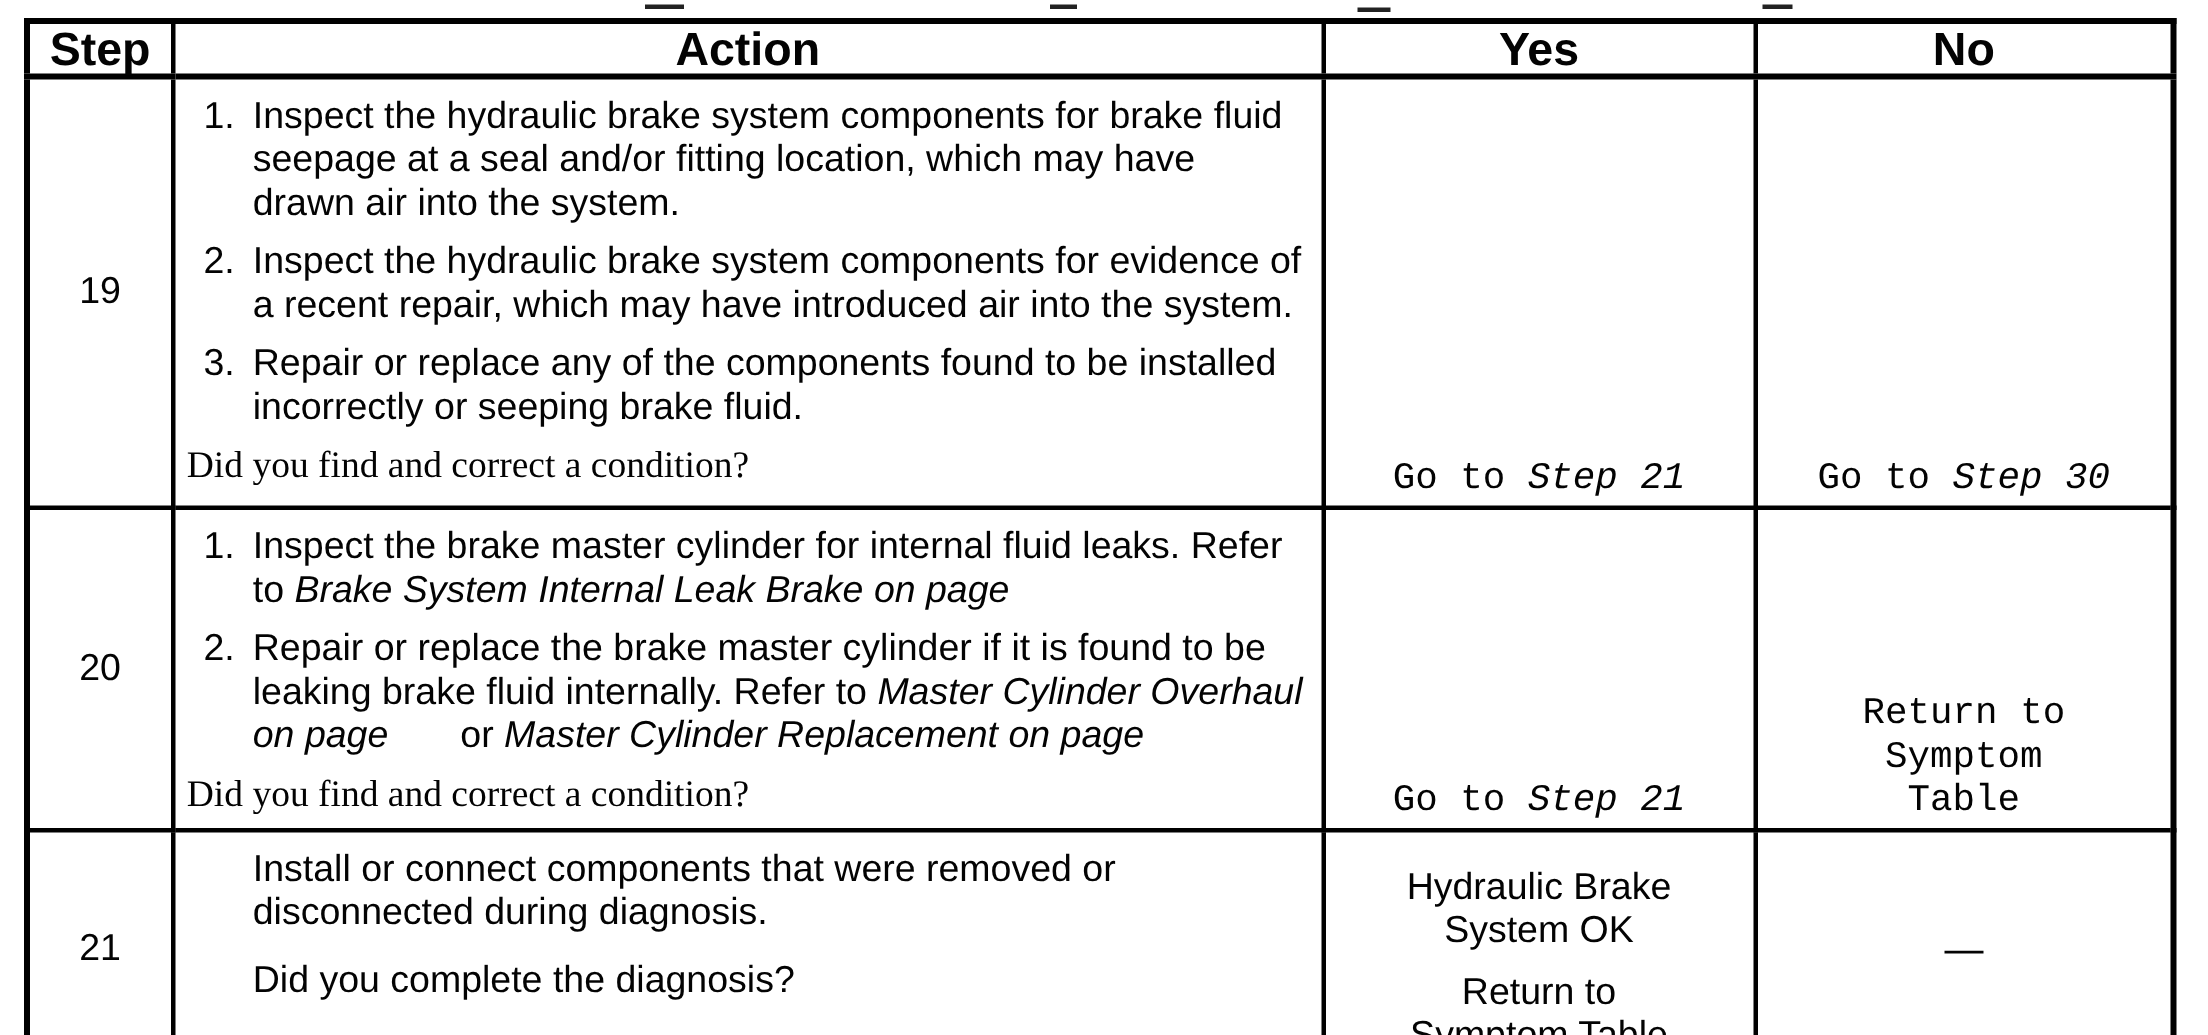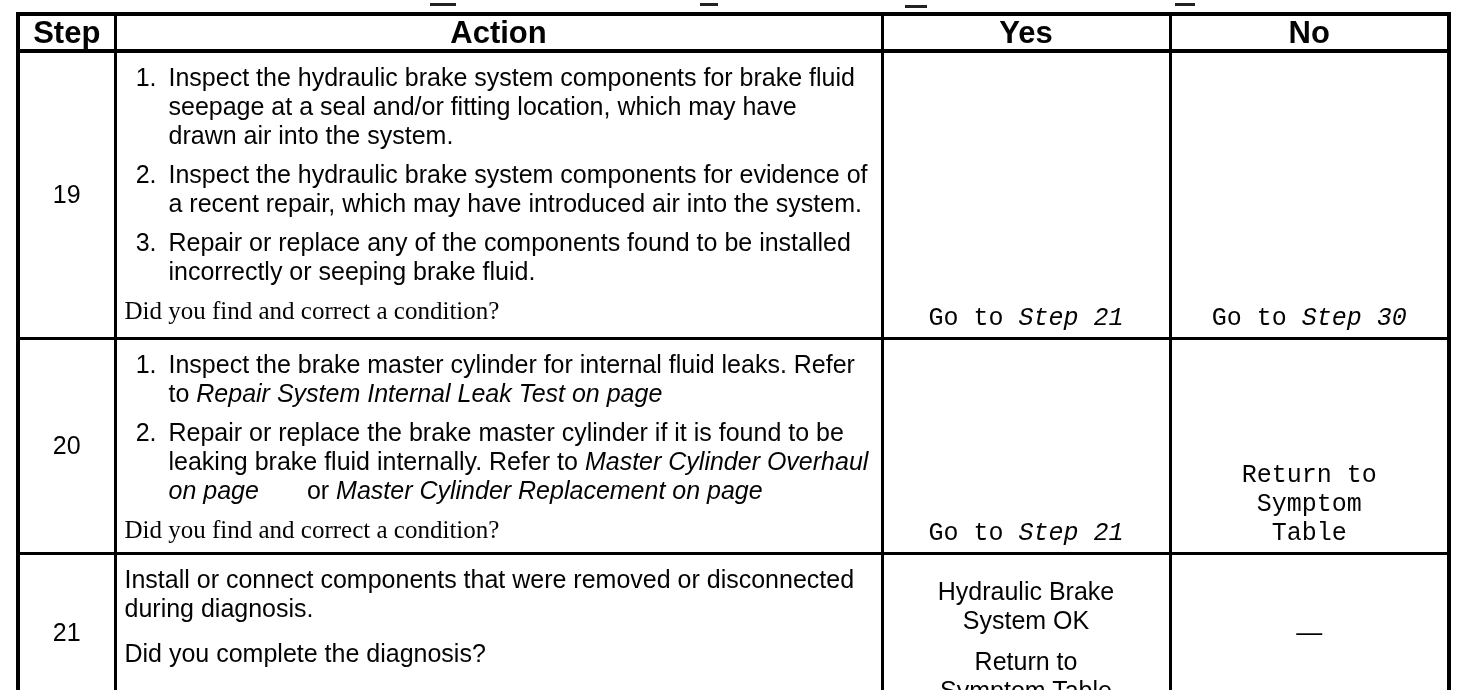--- a/index.html
+++ b/index.html
@@ -63,21 +63,21 @@
 
   .action-cell .action-flex {
     display: flex;
     flex-direction: column;
     height: 100%;
     box-sizing: border-box;
     padding: 6px 6px 5px 8px;
   }
   tr.r19 .action-flex { min-height: 276px; }
   tr.r20 .action-flex { min-height: 205px; }
-  tr.r21 .action-flex { min-height: 118px; }
+  tr.r21 .action-flex { min-height: 118px; margin-left: 44px; }
 
   .item {
     display: flex;
     margin: 4px 0 6px 0;
   }
   .item .num {
     flex: none;
     width: 32px;
     text-align: right;
     margin-right: 12px;
@@ -182,21 +182,21 @@
         <span>Go to </span><i>Step 30</i>
       </td>
     </tr>
 
     <tr class="r20" style="height:215px;">
       <td class="step-cell">20</td>
       <td class="action-cell">
         <div class="action-flex">
           <div class="item">
             <span class="num">1.</span>
-            <span class="itext"><span>Inspect the brake master cylinder for internal fluid leaks. Refer to </span><i>Repair System Internal Leak Test on page</i></span>
+            <span class="itext"><span>Inspect the brake master cylinder for internal fluid leaks. Refer to </span><i>Brake System Internal Leak Brake on page</i></span>
           </div>
           <div class="item">
             <span class="num">2.</span>
             <span class="itext"><span>Repair or replace the brake master cylinder if it is found to be leaking brake fluid internally. Refer to </span><i>Master Cylinder Overhaul on page</i><span class="page-gap"></span><span>or </span><i>Master Cylinder Replacement on page</i></span>
           </div>
           <div class="question">Did you find and correct a condition?</div>
         </div>
       </td>
       <td class="yes-cell v-bottom">
         <span>Go to </span><i>Step 21</i>

